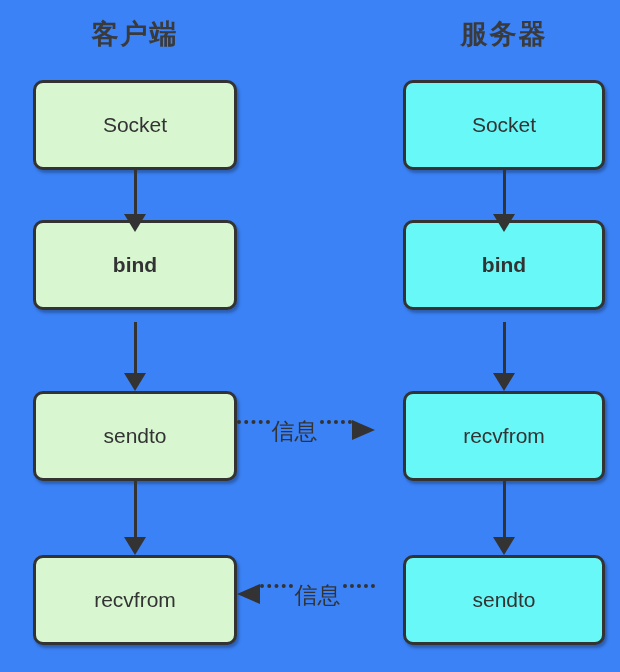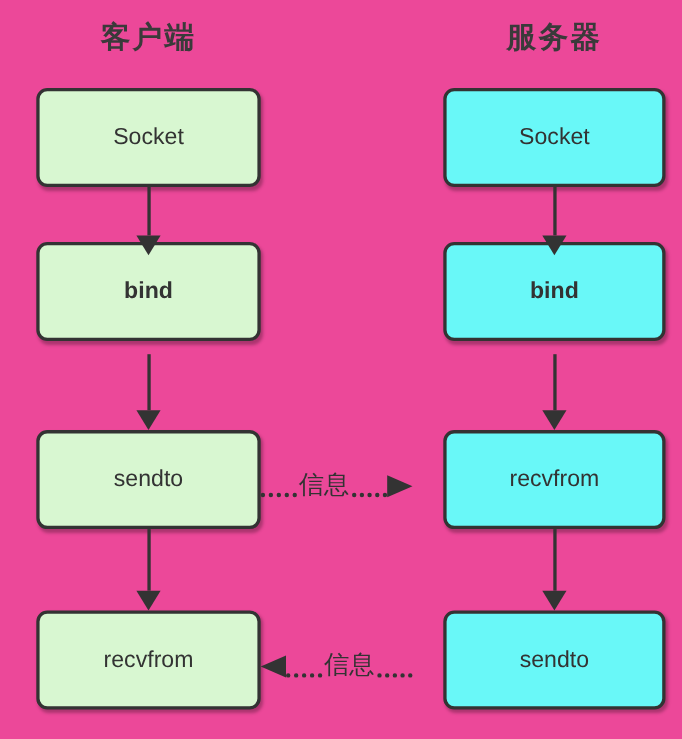--- a/index.html
+++ b/index.html
@@ -1,17 +1,17 @@
 <!DOCTYPE html>
 <html><head>
 <meta charset="utf-8">
 <style>
   html,body{margin:0;padding:0;background:#ffffff;}
   body{width:620px;height:672px;font-family:"Liberation Sans","DejaVu Sans",sans-serif;}
-  .canvas{position:relative;width:620px;height:672px;background:#ec4899;overflow:hidden;}
+  .canvas{position:relative;width:620px;height:672px;background:#3b82f6;overflow:hidden;}
 
   .col-title{
     position:absolute;top:16px;font-size:27px;font-weight:bold;color:#3a3a3a;
     text-align:center;letter-spacing:2px;
   }
   .col-title.client{left:33px;width:204px;}
   .col-title.server{left:403px;width:202px;}
 
   .box{
     position:absolute;height:90px;border:3px solid #333333;border-radius:10px;
@@ -25,21 +25,21 @@
 
   .varrow{position:absolute;width:22px;display:flex;flex-direction:column;align-items:center;}
   .varrow .line{width:3px;flex:1;background:#333333;}
   .varrow .head{width:0;height:0;border-left:11px solid transparent;border-right:11px solid transparent;border-top:18px solid #333333;}
   .varrow.client{left:124px;}
   .varrow.server{left:493px;}
   .gap1{top:170px;height:62px;}
   .gap2{top:322px;height:69px;}
   .gap3{top:481px;height:74px;}
 
-  .harrow{position:absolute;left:237px;width:138px;height:32px;display:flex;align-items:flex-end;}
+  .harrow{position:absolute;left:237px;width:138px;height:32px;display:flex;align-items:flex-start;}
   .harrow.msg1{top:420px;}
   .harrow.msg2{top:584px;}
   .dots{flex:1;height:0;border-top:4px dotted #333333;}
   .hlabel{font-size:23px;color:#333333;padding:0 2px;line-height:1;white-space:nowrap;}
   .tri{width:0;height:0;flex:0 0 auto;}
   .tri-right{border-top:10px solid transparent;border-bottom:10px solid transparent;border-left:23px solid #333333;}
   .tri-left{border-top:10px solid transparent;border-bottom:10px solid transparent;border-right:23px solid #333333;}
 </style>
 </head>
 <body>

